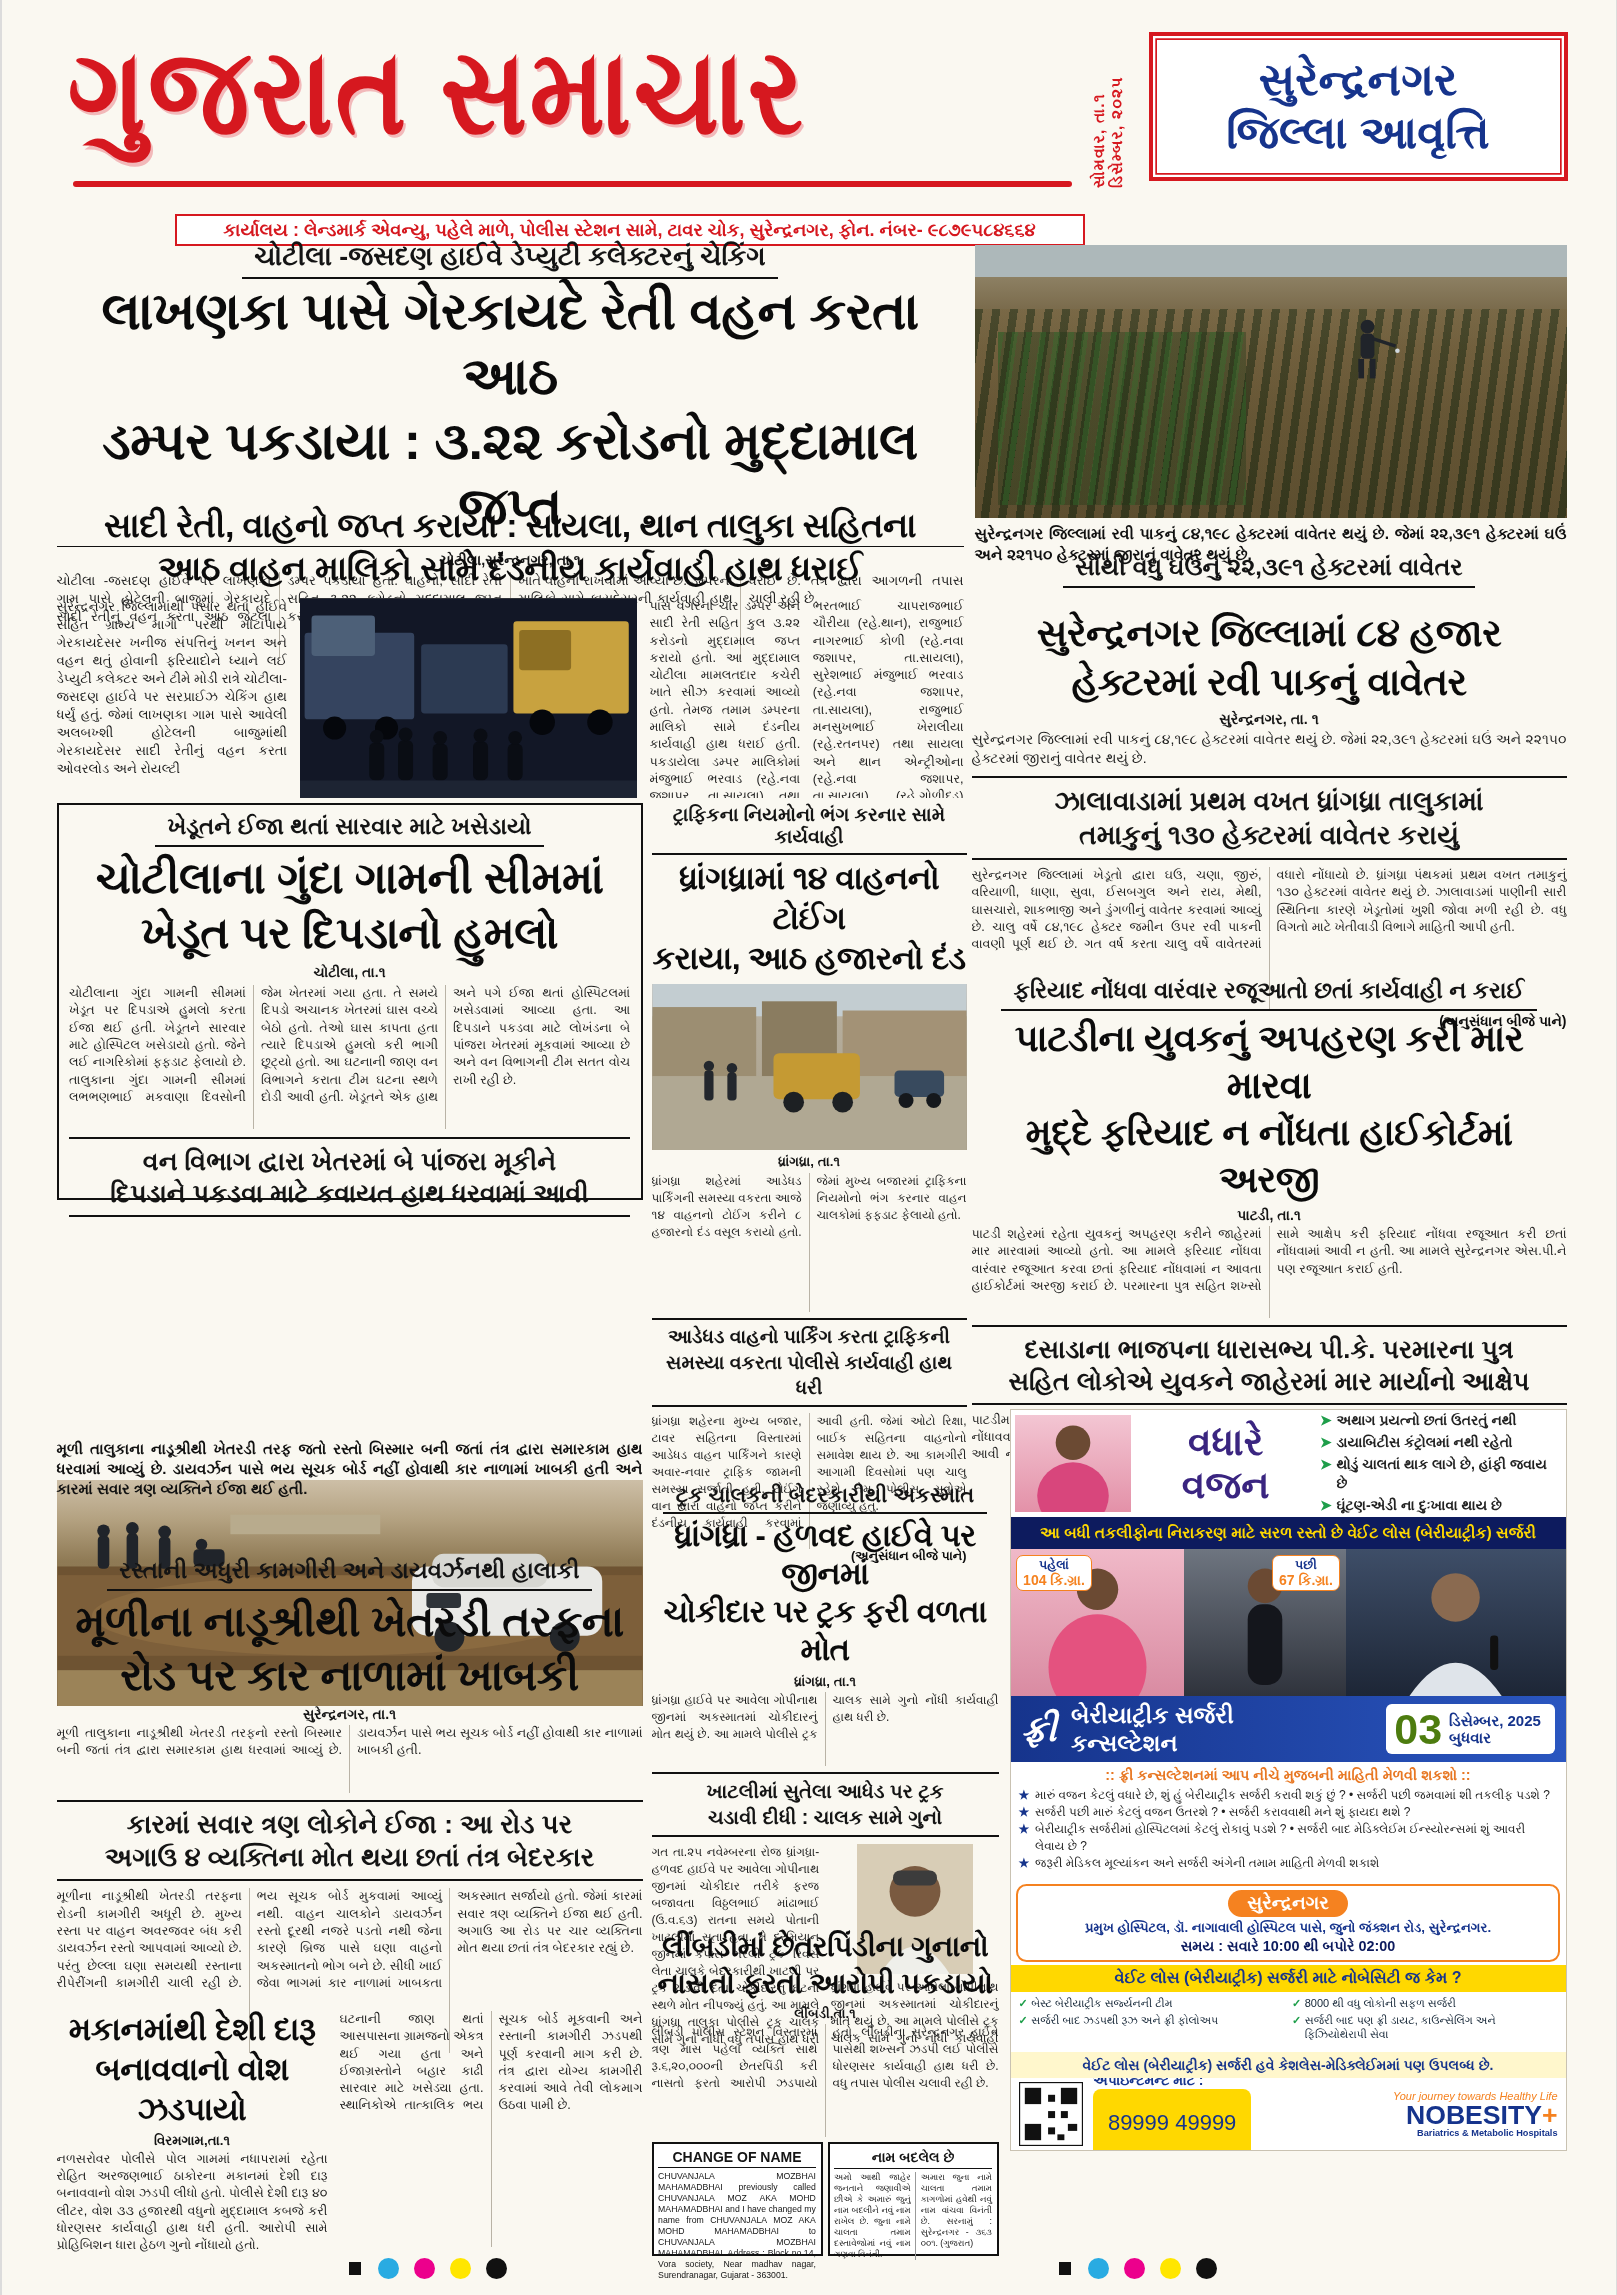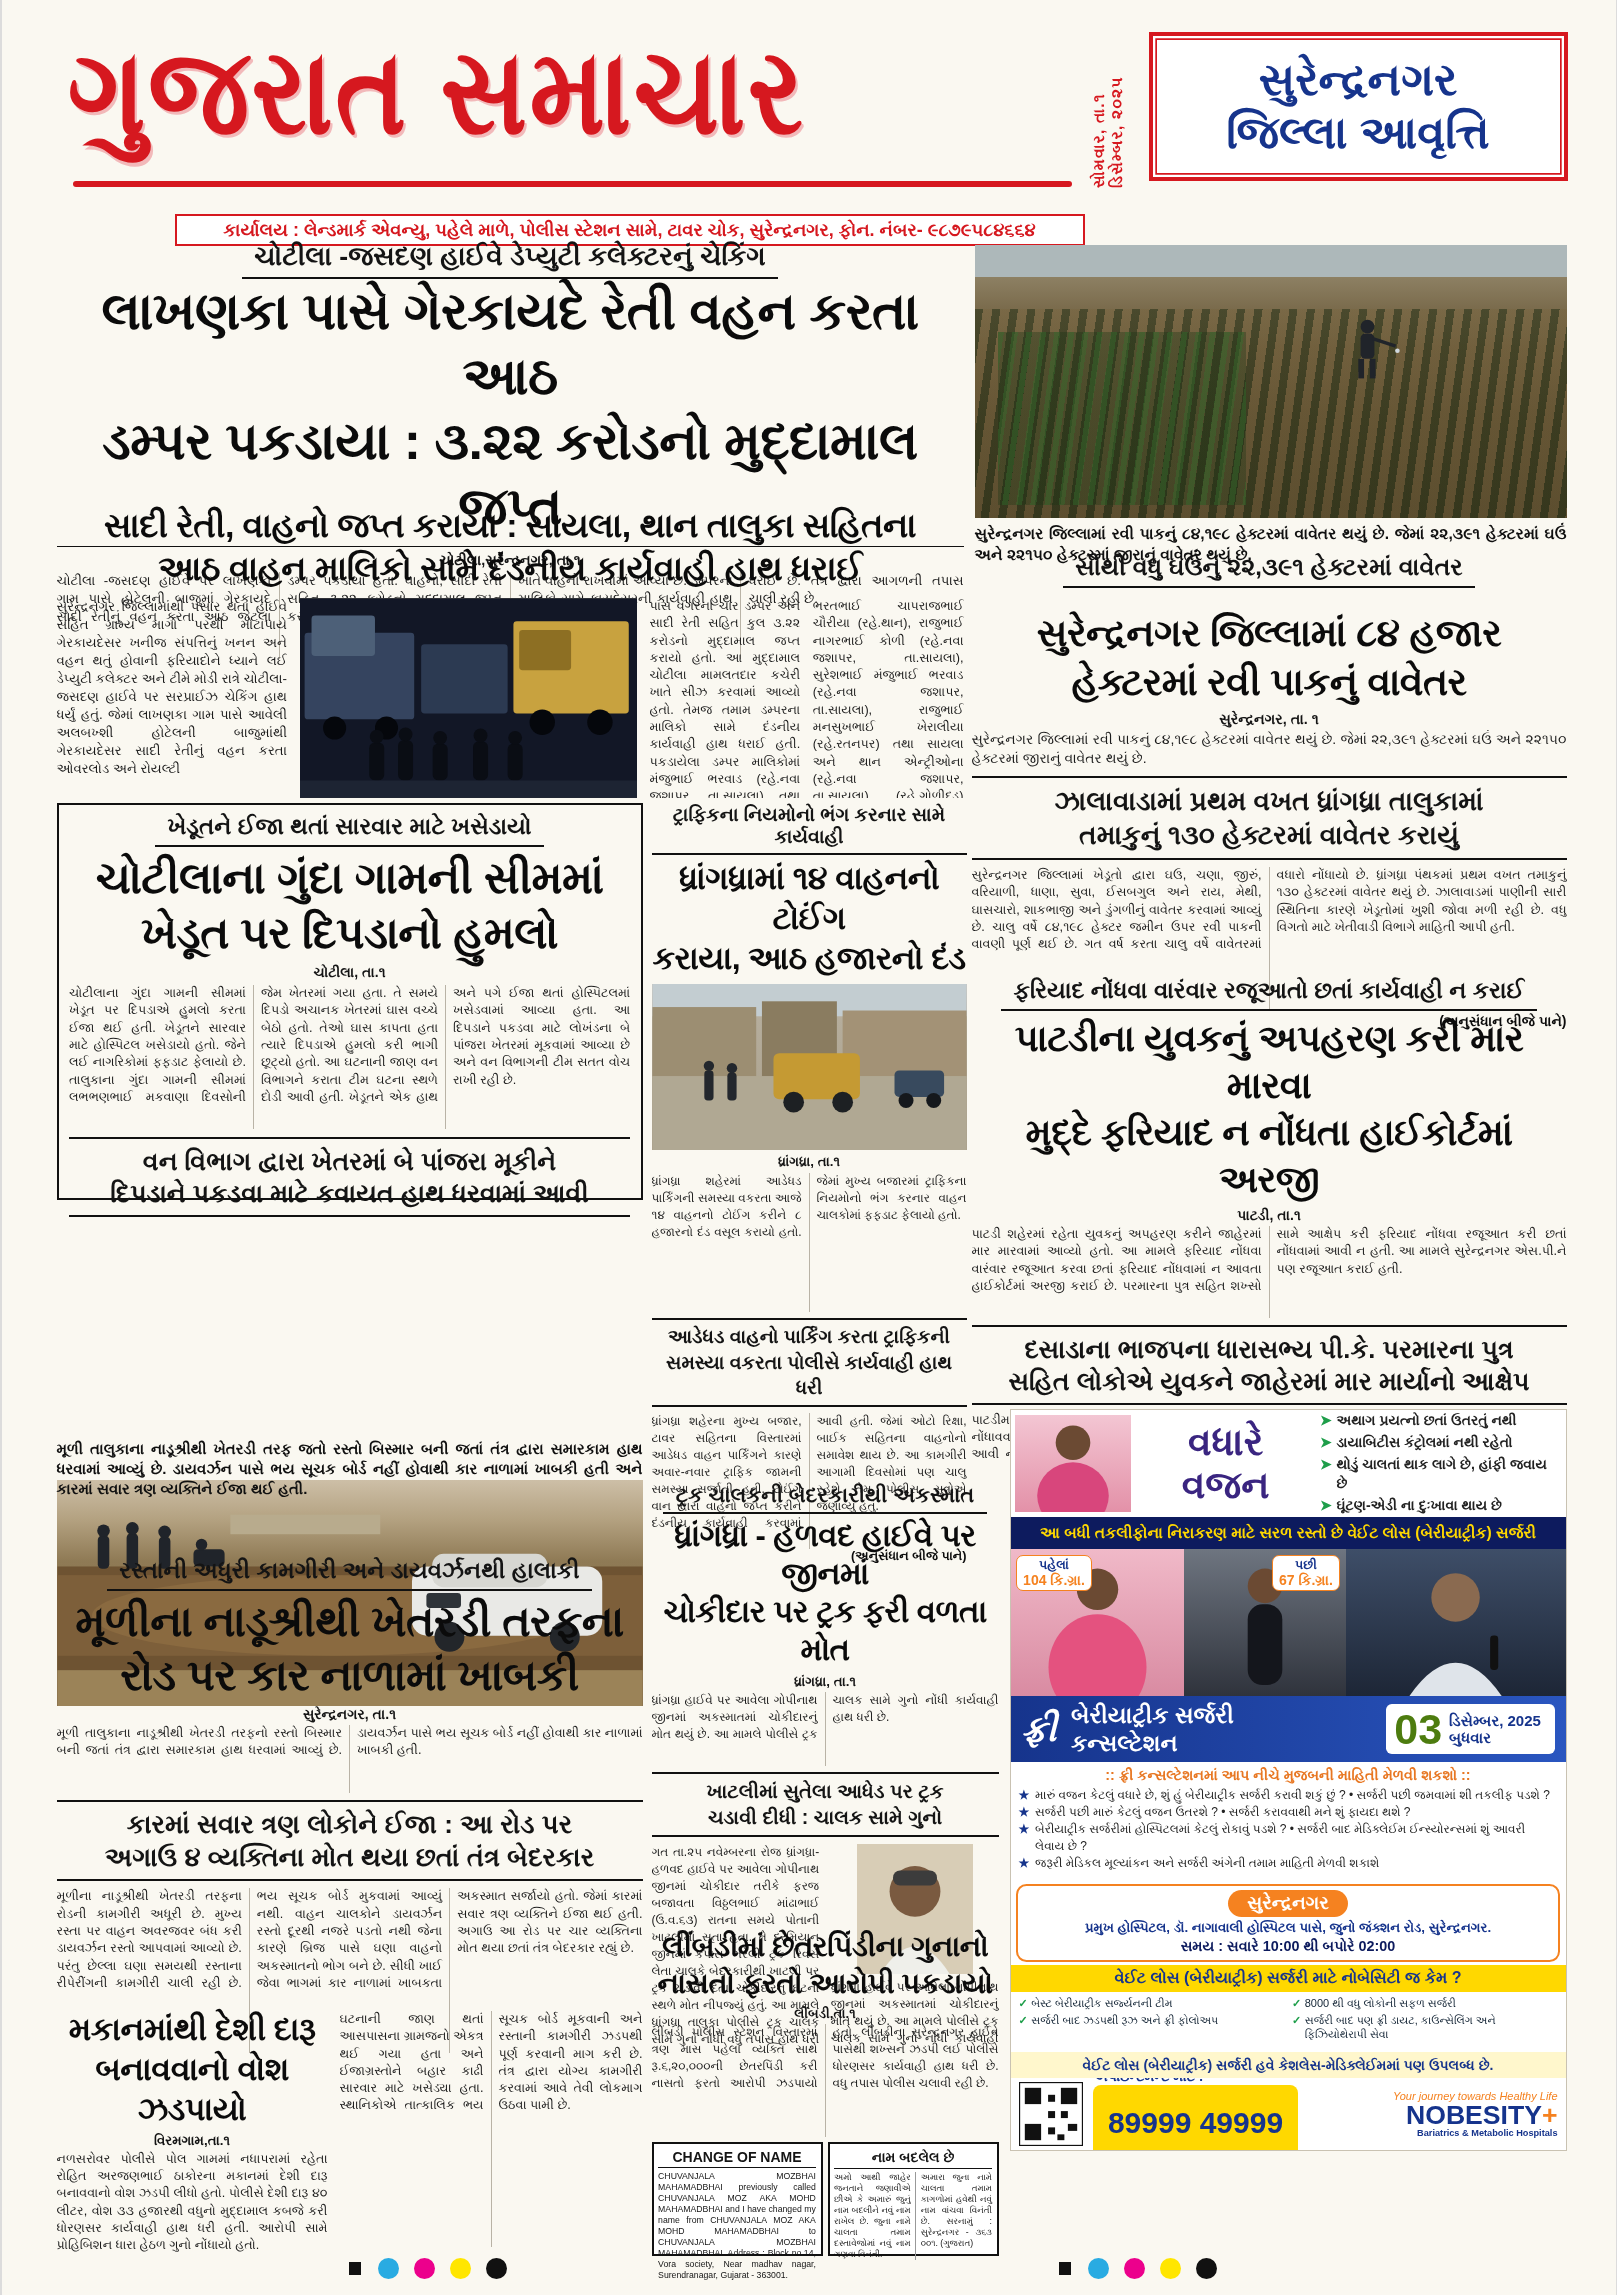--- a/index.html
+++ b/index.html
@@ -61,21 +61,21 @@
   .citypill{display:inline-block;background:#f58220;color:#fff;font-weight:900;font-size:18.5px;border-radius:14px;padding:2.3px 19.6px}
   .why-head{background:#ffd800;color:#16348c;font-weight:900;text-align:center;display:flex;align-items:center;justify-content:center}
   .why-grid{display:grid;grid-template-columns:1fr 1fr;gap:2.3px 8px;padding:4.6px 8px}
   .why-item{font-size:11px;line-height:14.4px;color:#123;display:flex;gap:3.5px}
   .check{color:#1e9e4a;font-weight:900}
   .cashless{background:#fff7cc;color:#16348c;font-weight:800;display:flex;align-items:center;justify-content:center;text-align:center}
   .brand{color:#16348c;font-weight:900;font-size:26.6px;line-height:1}
   .brand .plus{color:#f58220}
   .brand-sub{color:#16348c;font-size:9.2px;font-weight:bold}
   .brand-tag{color:#f58220;font-size:11px;font-style:italic}
-  .phone-pill{background:#ffd800;border-radius:8px;color:#16348c;font-weight:700;font-size:30px;padding:21px 15px;display:inline-block}
+  .phone-pill{background:#ffd800;border-radius:8px;color:#16348c;font-weight:400;font-size:22px;padding:21px 15px;display:inline-block}
 
   
   .regdot{width:21px;height:21px;border-radius:50%;display:inline-block;margin-right:15px}
   .regsq{width:12.7px;height:12.7px;background:#111;display:inline-block;margin-right:17.3px}
 </style>
 </head>
 <body>
 
 <div class="page">
 

